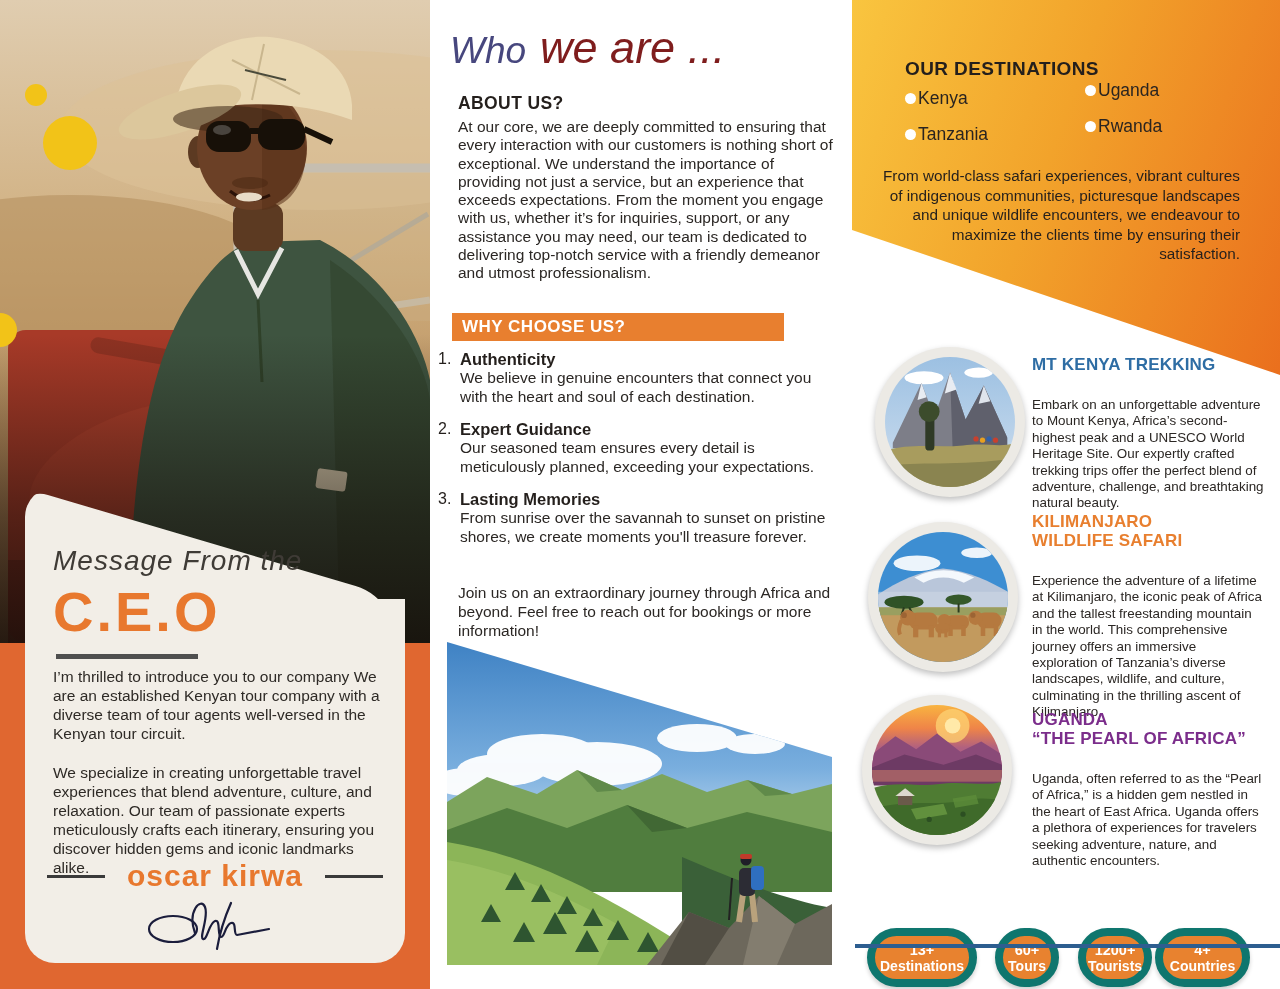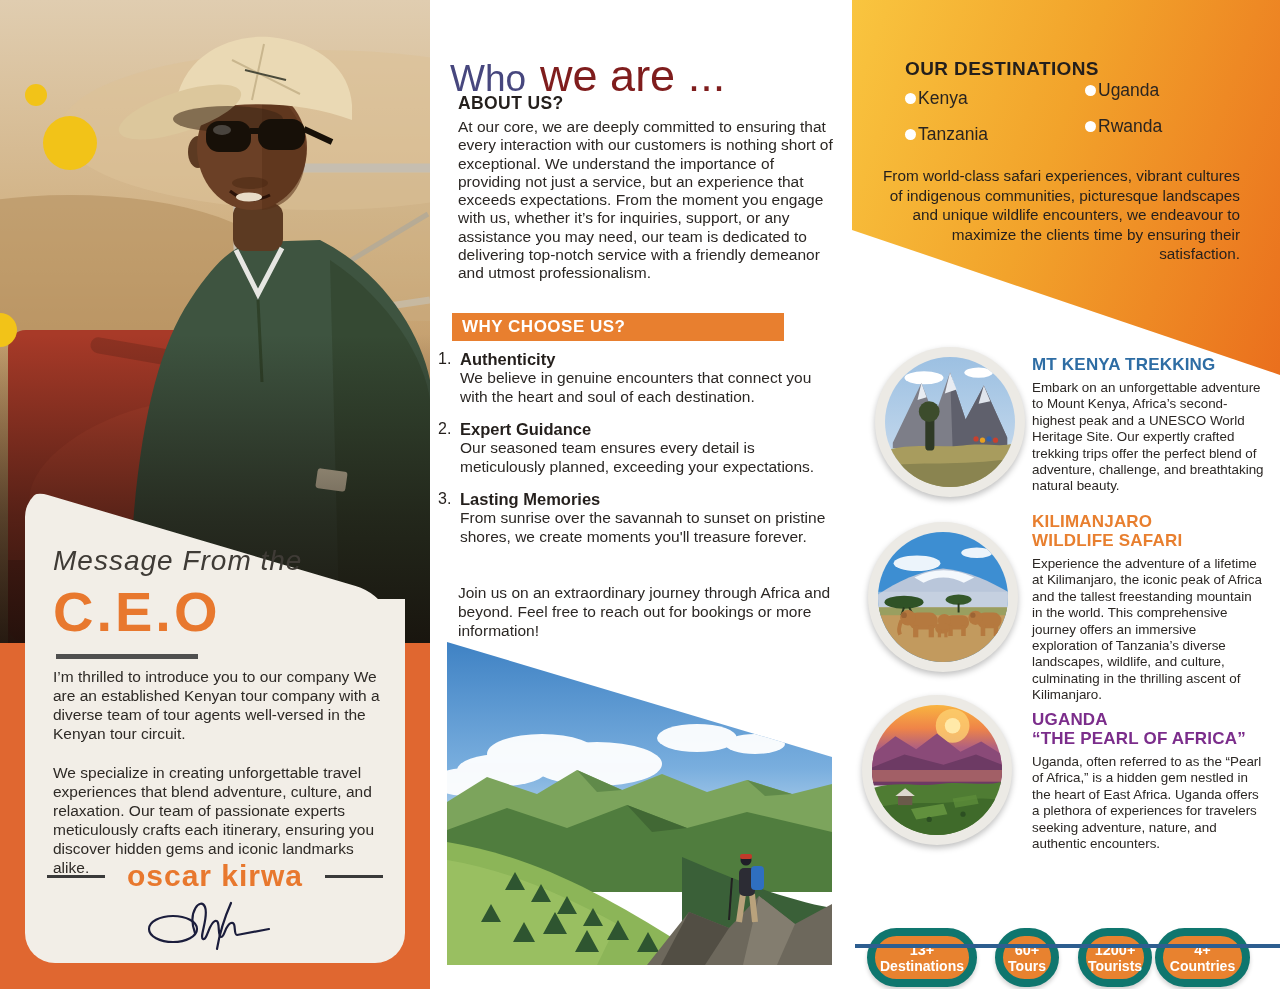--- a/index.html
+++ b/index.html
@@ -24,21 +24,21 @@
   .ceo-rule{position:absolute;left:31px;top:167px;width:142px;height:5px;background:#4f4f4f;}
   .ceo-para{position:absolute;left:28px;width:334px;font-size:15.5px;line-height:19px;color:#2e2a26;}
   .ceo-p1{top:180px;}
   .ceo-p2{top:276px;}
   .sig-row{position:absolute;left:0;top:372px;width:380px;display:flex;align-items:center;justify-content:center;gap:22px;}
   .sig-dash{width:58px;height:3px;background:#3a3a3a;}
   .sig-name{font-size:30px;font-weight:bold;color:#e8782e;letter-spacing:1px;}
   .sig-svg{position:absolute;left:118px;top:406px;}
 
   
-  .mid-title{left:450px;top:50px;display:flex;align-items:baseline;gap:14px;}
+  .mid-title{left:450px;top:22px;display:flex;align-items:baseline;gap:14px;font-style:italic;}
   .mid-t1{font-size:37px;color:#47477e;}
   .mid-t2{font-size:45px;color:#7f1d1d;}
   .about-h{left:458px;top:93px;font-size:17.5px;font-weight:800;color:#241f1c;letter-spacing:.4px;}
   .about-text{left:458px;top:118px;width:380px;font-size:15.5px;line-height:18.3px;}
   .banner{left:452px;top:313px;width:332px;height:28px;background:#e87f2f;color:#fff;
           font-size:17px;font-weight:800;letter-spacing:.5px;display:flex;align-items:center;padding-left:10px;box-sizing:border-box;}
   .reasons{left:438px;top:350px;width:400px;display:flex;flex-direction:column;gap:14px;}
   .reason{display:flex;gap:4px;}
   .r-num{width:18px;font-size:16px;color:#241f1c;flex:0 0 18px;}
   .r-title{font-size:16.5px;font-weight:800;color:#241f1c;}
@@ -60,21 +60,21 @@
   .rp-intro{position:absolute;left:16px;top:166px;width:372px;text-align:right;font-size:15.3px;line-height:19.5px;color:#241f1c;}
 
   .circle{border-radius:50%;background:#eceae5;box-shadow:0 3px 6px rgba(0,0,0,.25);width:150px;height:150px;}
   .circle-inner{position:absolute;left:10px;top:10px;width:130px;height:130px;border-radius:50%;overflow:hidden;}
   .feature{left:1032px;width:232px;}
   .f-title{font-size:17px;font-weight:800;line-height:19px;letter-spacing:.2px;}
   .f-title span{display:block;}
   .f1 .f-title{color:#2e6da4;}
   .f2 .f-title{color:#e87f2f;}
   .f3 .f-title{color:#7b2d8b;}
-  .f-text{margin-top:6px;font-size:13.4px;line-height:16.4px;color:#2b2724;}
+  .f-text{margin-top:23px;font-size:13.4px;line-height:16.4px;color:#2b2724;}
 
   .badge{top:928px;height:59px;background:#e8822f;border:8px solid #0f766e;border-radius:32px;
          box-sizing:border-box;display:flex;flex-direction:column;align-items:center;justify-content:center;
          color:#fff;font-weight:bold;box-shadow:0 3px 4px rgba(0,0,0,.18);}
   .badge .b-val{font-size:14.5px;line-height:16px;}
   .badge .b-lab{font-size:14px;line-height:16px;}
   .blue-line{left:855px;top:944px;width:425px;height:4px;background:#2d5e90;}
 </style>
 </head>
 <body>

